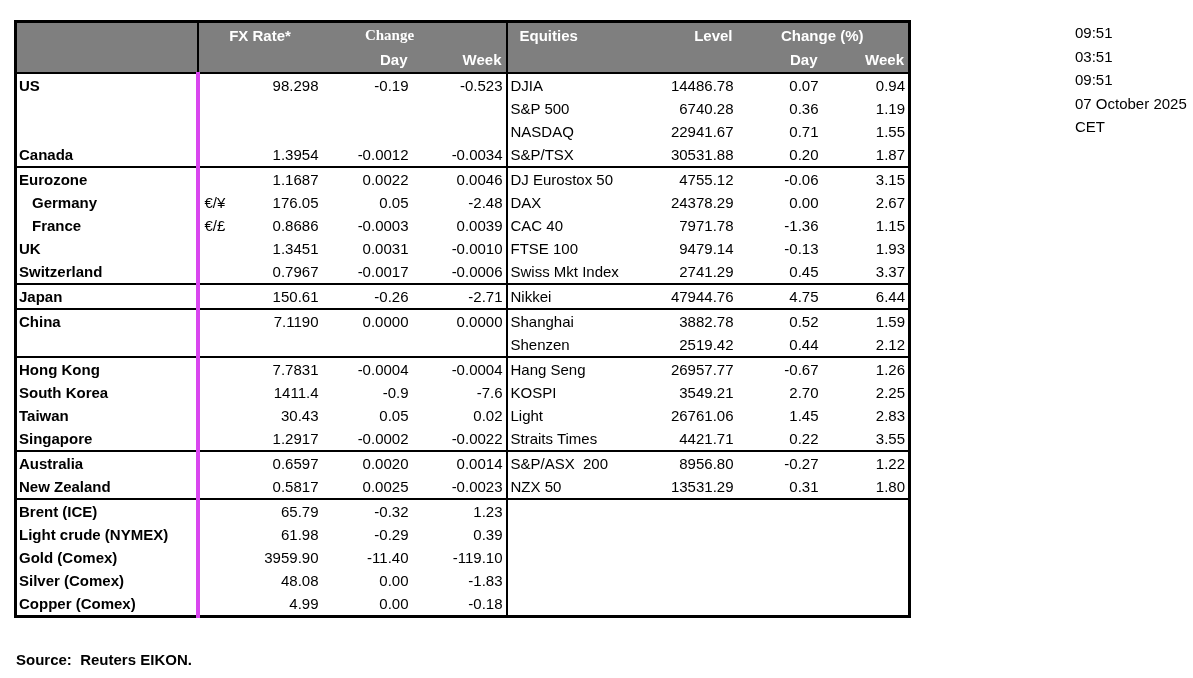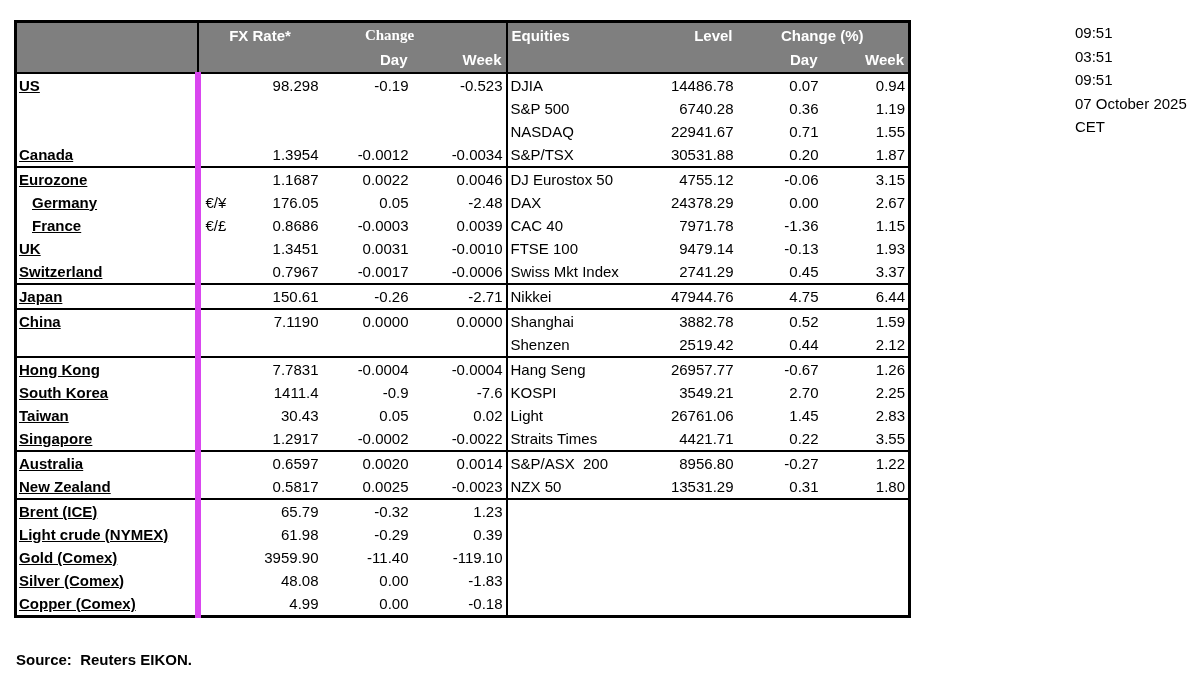--- a/index.html
+++ b/index.html
@@ -29,28 +29,28 @@
 
   
   thead th {
     background: #7f7f7f;
     color: #ffffff;
     font-weight: bold;
     height: 26px;
   }
   thead tr:last-child th { height: 25px; border-bottom: 2px solid #000; }
   thead th.vline-right { border-right: 2px solid #000; }
-  .ha-left   { text-align: left;  padding-left: 4px; }
+  .ha-left   { text-align: left;  padding-left: 12px; }
   .ha-right  { text-align: right; padding-right: 4px; }
   .ha-center { text-align: center; }
   th.change-shift { text-align: center; padding-right: 48px; font-family: Liberation Serif, serif; }
 
   
   tbody td { height: 23px; line-height: 23px; }
-  td.c1 { text-align: left; padding-left: 2px; font-weight: bold; border-right: 6px solid #d946ef; text-decoration: underline; }
+  td.c1 { text-align: left; padding-left: 2px; font-weight: bold; border-right: 4px solid #d946ef; }
   td.c1.indent { padding-left: 15px; }
   td.c2 { text-align: left; padding-left: 5px; }
   td.num { text-align: right; padding-right: 3px; }
   td.c5 { border-right: 2px solid #000; }
   td.c6 { text-align: left; padding-left: 3px; }
   tr.group-start td { border-top: 2px solid #000; }
 
   
   .timestamps {
     position: absolute; left: 1055px; top: 21px;

